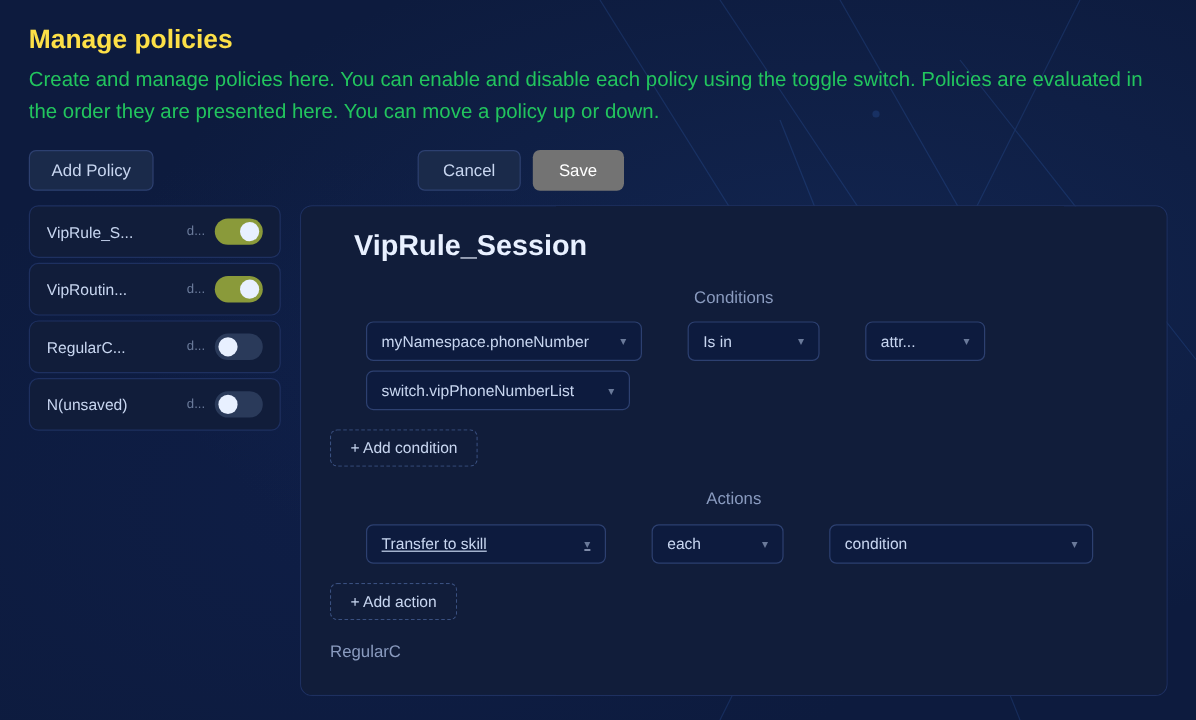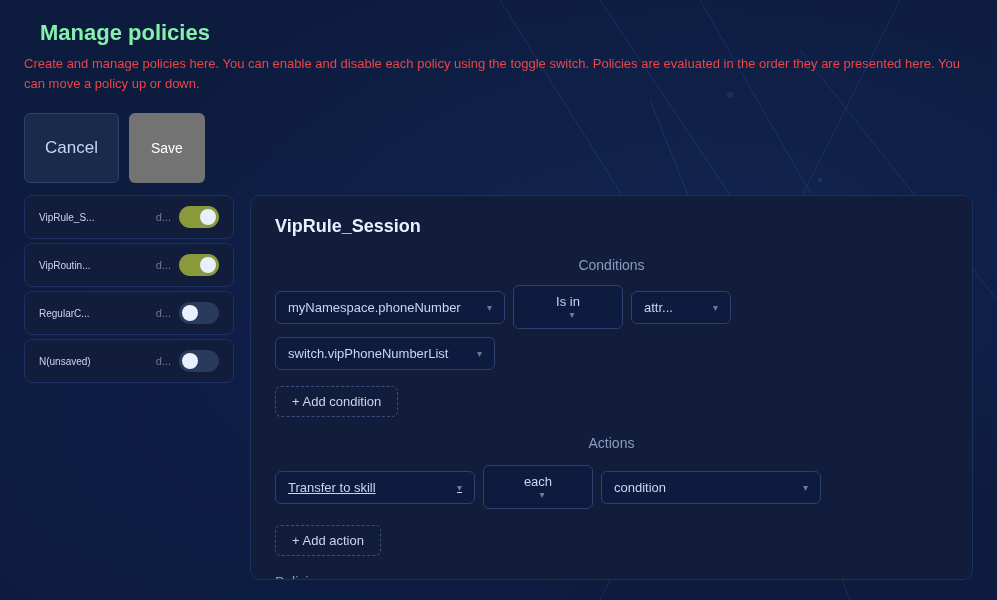--- a/index.html
+++ b/index.html
@@ -31,28 +31,27 @@
       z-index: 1;
       display: flex;
       flex-direction: column;
       height: 100%;
       padding: 20px 24px;
     }
 
     .page-title {
       font-size: 22px;
       font-weight: 600;
-      color: #86efac;
+      color: #fde047;
       margin-bottom: 8px;
-      margin-left: 16px;
     }
 
     .page-desc {
-      font-size: 13px;
-      color: #ef4444;
+      font-size: 17px;
+      color: #22c55e;
       line-height: 1.5;
       max-width: 960px;
       margin-bottom: 20px;
     }
 
     .top-bar {
       display: flex;
       align-items: center;
       gap: 220px;
       margin-bottom: 12px;
@@ -70,23 +69,23 @@
 
     .action-btns {
       display: flex;
       gap: 10px;
     }
 
     .cancel-btn {
       background: #1a2a4a;
       border: 1px solid #2d4070;
       color: #c8d6f0;
-      padding: 24px 20px;
-      border-radius: 6px;
-      font-size: 17px;
+      padding: 8px 20px;
+      border-radius: 6px;
+      font-size: 14px;
       cursor: pointer;
     }
 
     .save-btn {
       background: #737373;
       border: none;
       color: #fff;
       padding: 8px 22px;
       border-radius: 6px;
       font-size: 14px;
@@ -115,21 +114,21 @@
       border: 1px solid #1e3060;
       border-radius: 8px;
       padding: 10px 14px;
       display: flex;
       align-items: center;
       gap: 8px;
       cursor: pointer;
     }
 
     .policy-name {
-      font-size: 10px;
+      font-size: 13px;
       color: #c8d6f0;
       flex: 1;
       overflow: hidden;
       text-overflow: ellipsis;
       white-space: nowrap;
     }
 
     .policy-label {
       font-size: 11px;
       color: #6a7a9a;
@@ -170,24 +169,25 @@
     .main-panel {
       flex: 1;
       background: #111d3a;
       border: 1px solid #1e3060;
       border-radius: 10px;
       padding: 20px 24px;
       overflow-y: auto;
     }
 
     .panel-title {
-      font-size: 18px;
+      font-size: 24px;
       font-weight: 600;
       color: #e8f0ff;
       margin-bottom: 20px;
+      margin-left: 20px;
     }
 
     .section-label {
       font-size: 14px;
       color: #8a9bbf;
       margin-bottom: 12px;
       font-weight: 500;
       text-align: center;
     }
 
@@ -204,24 +204,25 @@
       border: 1px solid #2d4070;
       color: #c8d6f0;
       border-radius: 6px;
       padding: 8px 12px;
       font-size: 13px;
       display: flex;
       align-items: center;
       justify-content: space-between;
       cursor: pointer;
       position: relative;
+      margin-left: 30px;
     }
 
     .dropdown-wide { min-width: 230px; }
-    .dropdown-medium { min-width: 110px; flex-direction: column; }
+    .dropdown-medium { min-width: 110px; }
     .dropdown-small { min-width: 70px; gap: 32px; }
     .dropdown-xl { min-width: 220px; }
 
     .chevron {
       margin-left: 8px;
       font-size: 10px;
       color: #6a7a9a;
     }
 
     .add-condition-btn, .add-action-btn, .add-exception-btn {
@@ -275,20 +276,21 @@
   <circle cx="730" cy="95" r="3" fill="#4a8fff"></circle>
   <circle cx="820" cy="180" r="2" fill="#4a8fff"></circle>
 </svg>
 
 <div class="page">
 
   <div class="page-title">Manage policies</div>
   <div class="page-desc">Create and manage policies here. You can enable and disable each policy using the toggle switch. Policies are evaluated in the order they are presented here. You can move a policy up or down.</div>
 
   <div class="top-bar">
+    <button class="add-policy-btn">Add Policy</button>
     <div class="action-btns">
       <button class="cancel-btn">Cancel</button>
       <button class="save-btn">Save</button>
     </div>
   </div>
 
   <div class="main-layout">
 
     <div class="sidebar">
 
@@ -375,20 +377,20 @@
         <div class="dropdown" style="min-width:220px;">
           <span>condition</span>
           <span class="chevron">▾</span>
         </div>
       </div>
 
       <button class="add-action-btn">+ Add action</button>
 
       
       <div class="exception-section">
-        <div class="exception-title">Policies</div>
+        <div class="exception-title">RegularC</div>
       </div>
 
     </div>
 
   </div>
 
 </div>
 
 </body></html>

